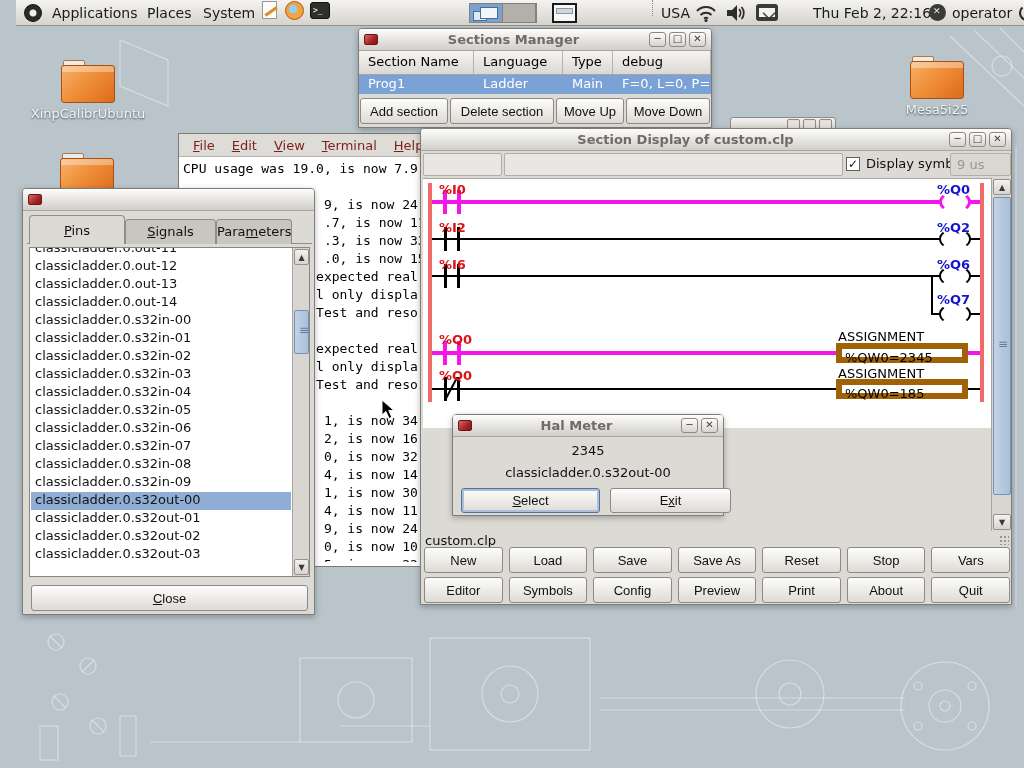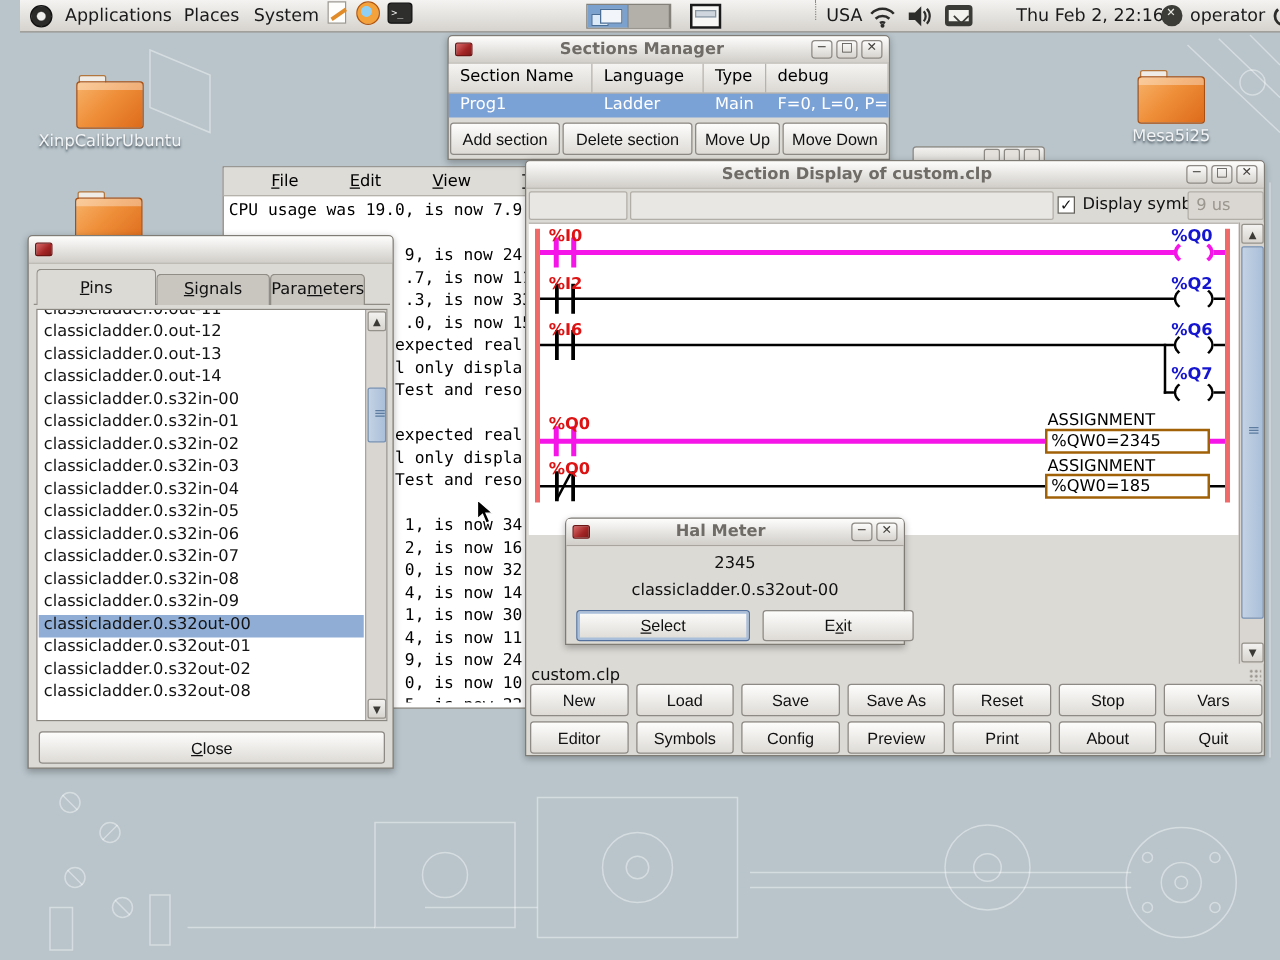--- a/index.html
+++ b/index.html
@@ -54,21 +54,21 @@
   .tbtn { width:17px; height:15px; border:1px solid #8d8984; border-radius:3px;
           background:linear-gradient(#fcfcfb,#d7d4cf); color:#45423e; font-size:10px; line-height:12px; text-align:center; font-weight:bold; }
   .appic { width:14px; height:11px; border-radius:2px; border:1px solid #6d1414;
            background:linear-gradient(135deg,#d96a6a 0%,#a32424 60%,#7e1a1a 100%); }
   .btn { border:1px solid #8d8984; border-radius:3px; background:linear-gradient(#fdfdfc,#dedbd6);
          color:#111; font-size:13px; display:flex; align-items:center; justify-content:center; white-space:nowrap; }
 
   
   #terminal { left:178px; top:133px; width:250px; height:434px; z-index:2; background:#fff; border:1px solid #7f7b75; border-radius:0; position:absolute;}
   #terminal .menubar { height:23px; background:#dedcd7; border-bottom:1px solid #b5b2ac; display:flex; align-items:center; gap:17px; padding-left:14px; }
-  #terminal .menubar span { font-size:13px; color:#000000;margin-left:24px; }
+  #terminal .menubar span { font-size:13px; color:#7f1d1d; }
   #terminal .tcontent { padding:4px 0 0 4px; font-family:"DejaVu Sans Mono","Liberation Mono",monospace; font-size:13px; color:#000; overflow:hidden; height:405px;}
   .tline { height:18px; white-space:pre; }
 
   
   #secmgr { left:358px; top:28px; width:354px; height:100px; z-index:3; }
   #secmgr .hdr { display:flex; height:24px; background:linear-gradient(#f5f4f2,#dbd8d3); border-bottom:1px solid #a9a59e;}
   #secmgr .hdr div { border-right:1px solid #b6b2ac; padding:3px 0 0 9px; font-size:13px; }
   #secmgr .row { display:flex; height:19px; background:#7ba2d6; color:#fff; }
   #secmgr .row div { padding:1px 0 0 9px; white-space:nowrap; overflow:hidden;}
   .c1{width:115px;} .c2{width:89px;} .c3{width:50px;} .c4{flex:1;}
@@ -90,21 +90,21 @@
   .lline { position:absolute; height:2px; background:#000; }
   .lline.thick { height:4px; background:#f515e8; }
   .cbar { position:absolute; width:3px; height:24px; background:#000; }
   .cbar.m { width:4px; background:#f515e8; }
   .slash { position:absolute; width:26px; height:2px; background:#000; transform:rotate(-62deg); }
   .coil { position:absolute; width:32px; height:22px; border:2px solid #000; border-radius:50%;
           border-top-color:transparent; border-bottom-color:transparent; background:#fff;}
   .coil.m { border-width:3px; border-left-color:#f515e8; border-right-color:#f515e8; }
   .llabel { position:absolute; font-size:13px; font-weight:bold; }
   .lred { color:#dd1212; } .lblue { color:#1515cf; }
-  .abox { position:absolute; width:132px; height:20px; background:#fff; border:2px solid #a16207; font-size:13px; padding:1px 0 0 3px; }
+  .abox { position:absolute; width:132px; height:20px; background:#fff; border:6px solid #a16207; font-size:13px; padding:1px 0 0 3px; }
   .acap { position:absolute; font-size:13px; color:#000; }
 
   .vscroll { position:absolute; left:570px; top:49px; width:20px; height:353px; background:#d9d6d1; border-left:1px solid #a9a59e; }
   .sbtn { position:absolute; left:1px; width:18px; height:16px; background:linear-gradient(#f3f2f0,#d8d5d0); border:1px solid #95918b; border-radius:2px; font-size:8px; text-align:center; line-height:15px; color:#3c3a37;}
   .shandle { position:absolute; left:1px; width:18px; background:linear-gradient(90deg,#c4d2e4,#a9bfd9); border:1px solid #7390b5; border-radius:2px; }
   .shandle::after { content:"≡"; position:absolute; left:4px; top:50%; margin-top:-9px; color:#5d7globe; color:#5d7ca0; font-size:12px;}
 
   #sd-status { position:absolute; left:4px; top:404px; font-size:13px; color:#111;}
   .grip { position:absolute; right:2px; top:406px; width:10px; height:10px;
           background:radial-gradient(circle at 2px 2px,#9a968f 1px,transparent 1.2px) 0 0/4px 4px; }
@@ -458,21 +458,21 @@
         <div class="pinrow">classicladder.0.s32in-03</div>
         <div class="pinrow">classicladder.0.s32in-04</div>
         <div class="pinrow">classicladder.0.s32in-05</div>
         <div class="pinrow">classicladder.0.s32in-06</div>
         <div class="pinrow">classicladder.0.s32in-07</div>
         <div class="pinrow">classicladder.0.s32in-08</div>
         <div class="pinrow">classicladder.0.s32in-09</div>
         <div class="pinrow selected">classicladder.0.s32out-00</div>
         <div class="pinrow">classicladder.0.s32out-01</div>
         <div class="pinrow">classicladder.0.s32out-02</div>
-        <div class="pinrow">classicladder.0.s32out-08</div>
+        <div class="pinrow">classicladder.0.s32out-03</div>
       </div>
     <div id="pinscroll">
       <div class="sbtn" style="top:1px; width:15px;">▲</div>
       <div class="shandle" style="top:62px; height:44px; width:15px;"></div>
       <div class="sbtn" style="bottom:1px; width:15px;">▼</div>
     </div>
   </div>
   <button id="pins-close" class="btn"><u>C</u>lose</button>
 </div>
 

